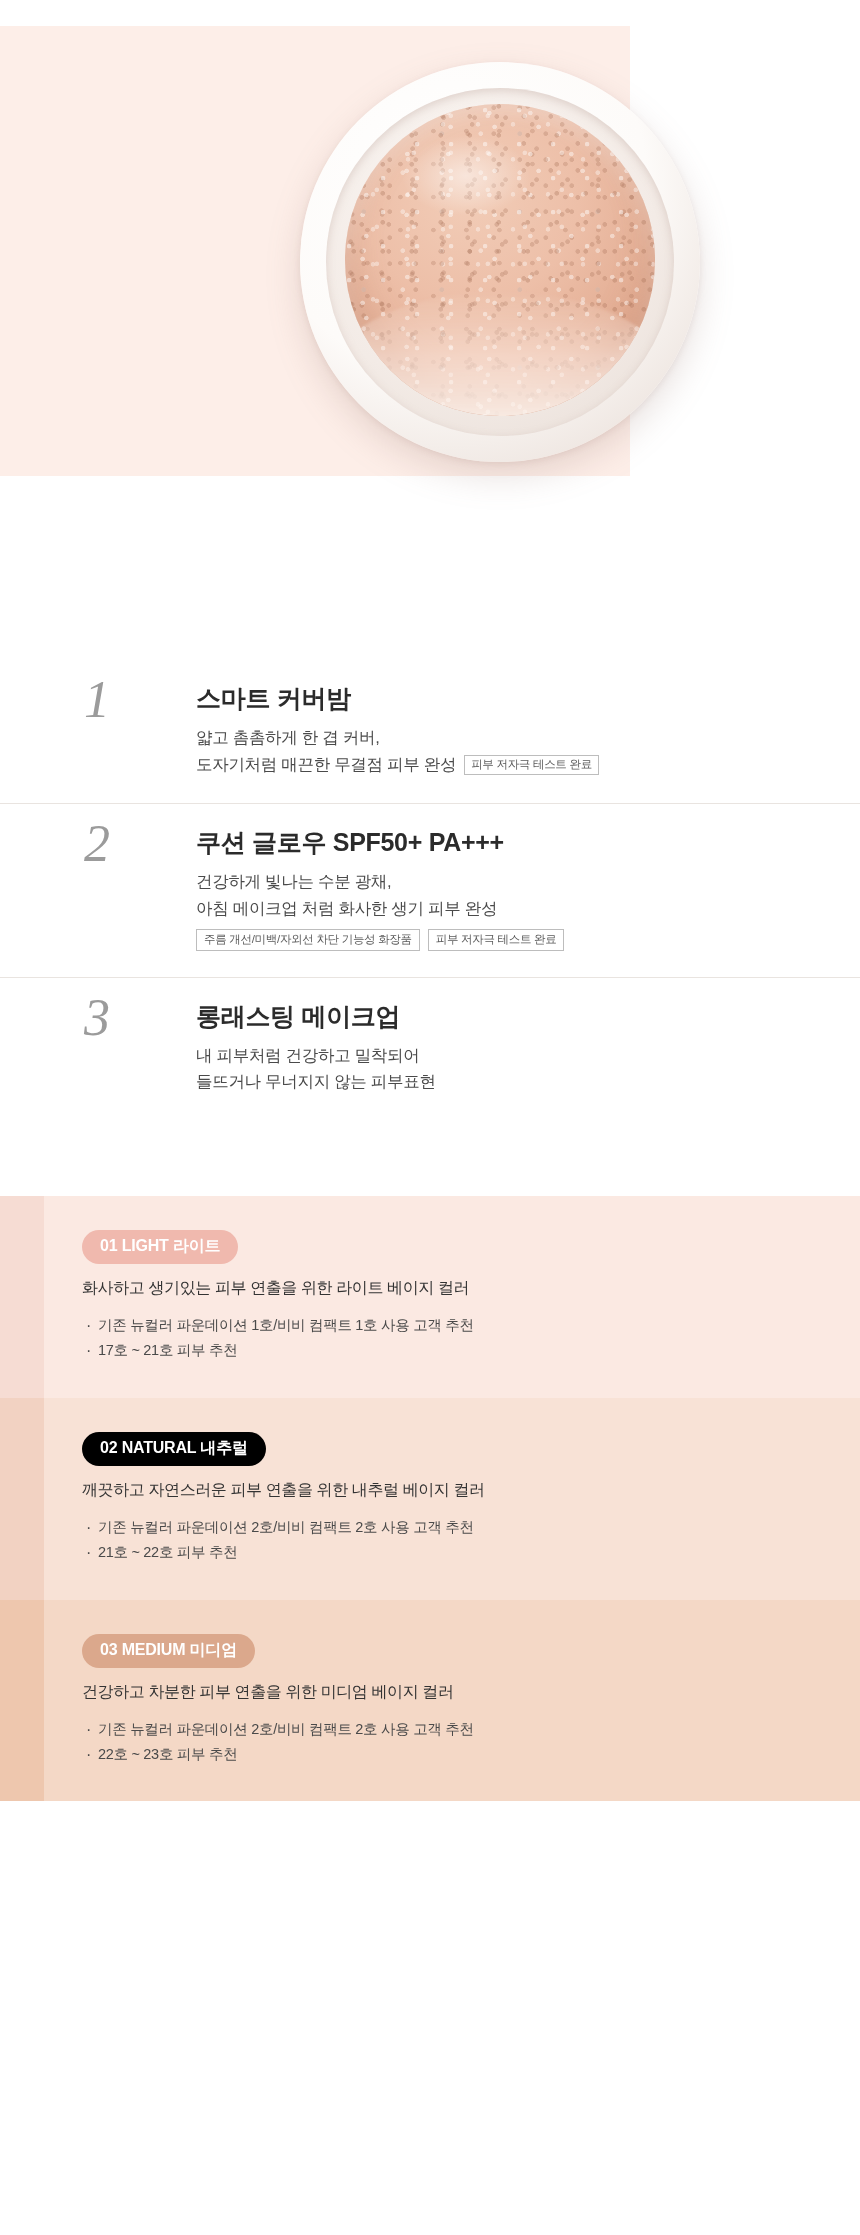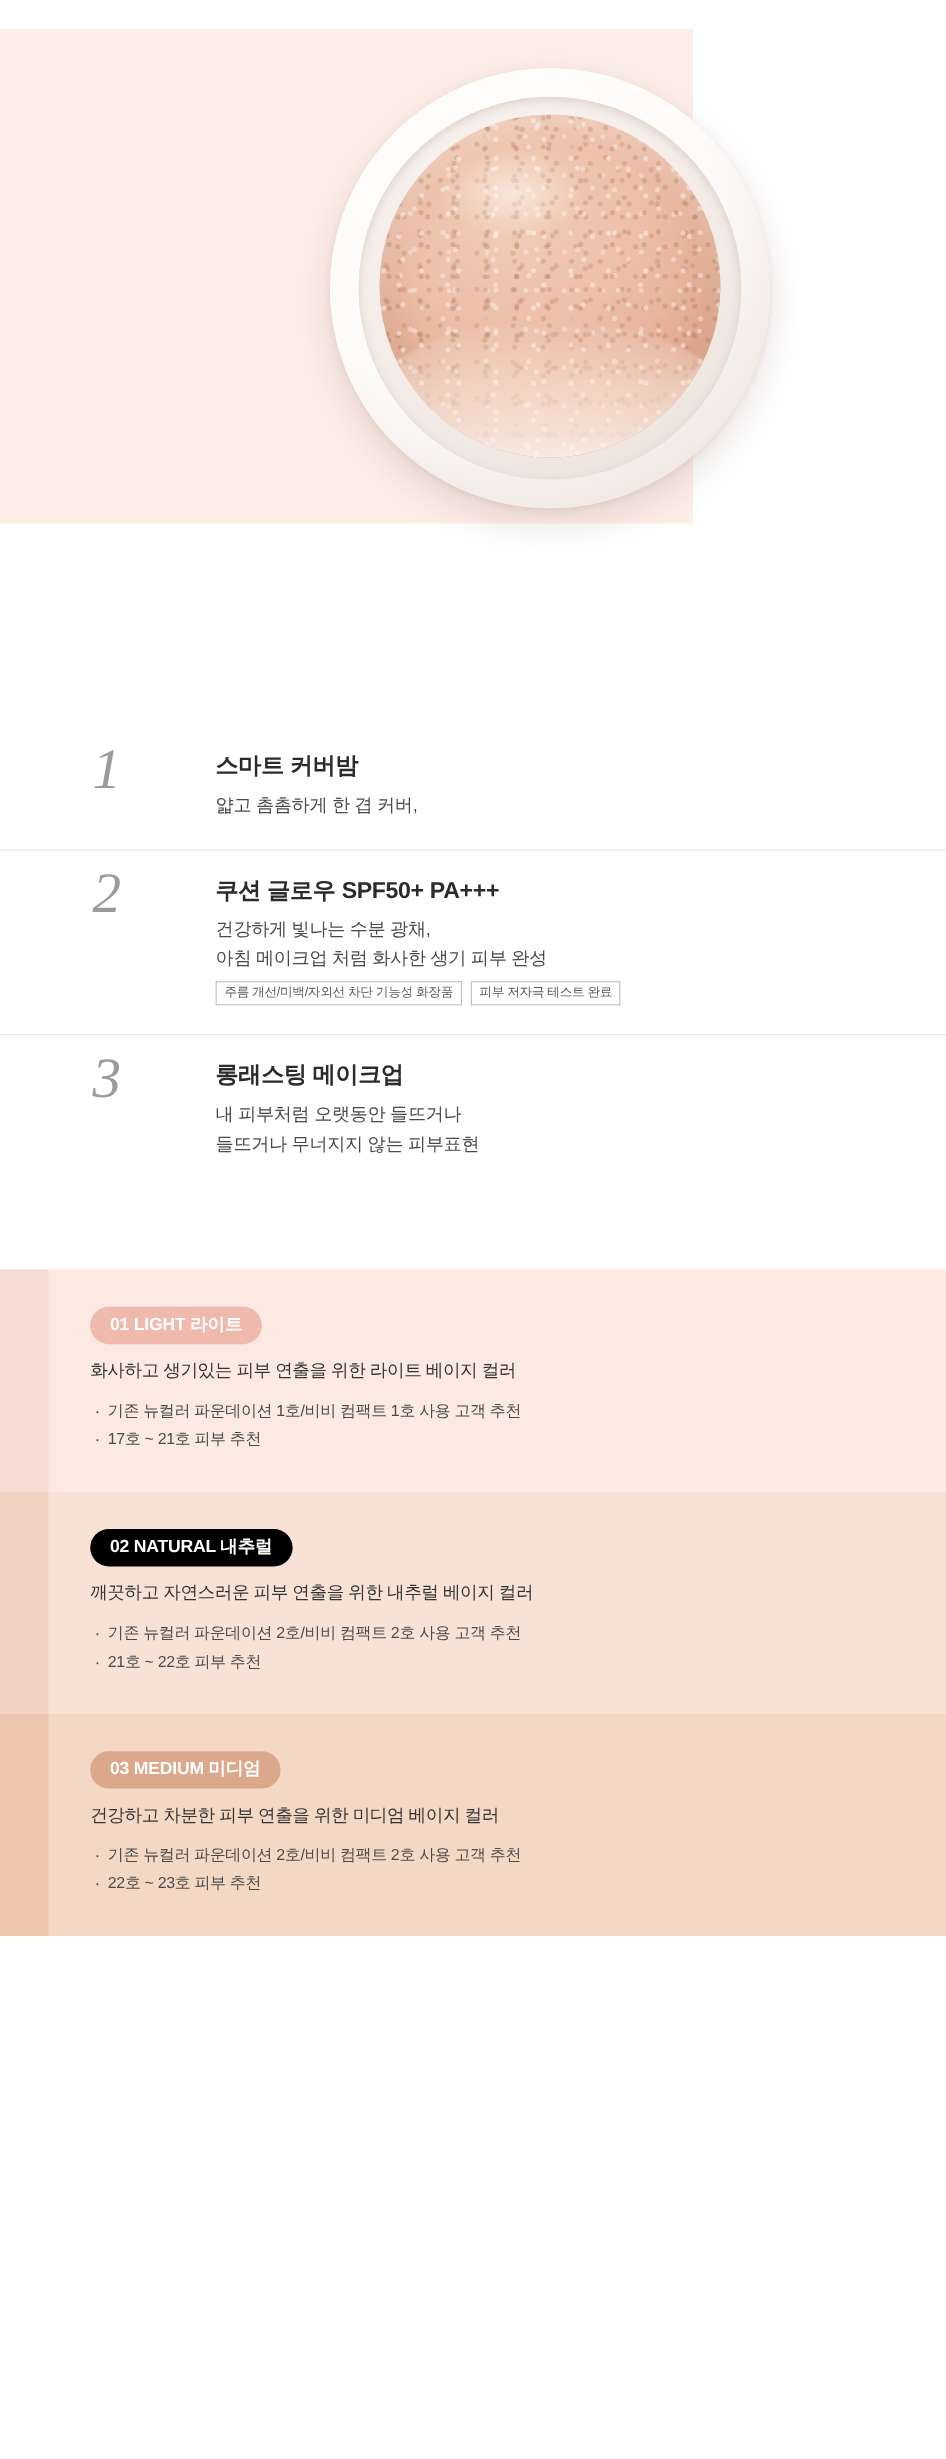--- a/index.html
+++ b/index.html
@@ -126,21 +126,21 @@
     top: 14px;
     font-family: "Liberation Serif", "DejaVu Serif", serif;
     font-size: 52px;
     font-style: italic;
     color: #9b9b9b;
     font-weight: 400;
     line-height: 1;
   }
   .feature-body { margin-left: 104px; }
   .feature-title {
-    font-size: 21px;
+    font-size: 25px;
     font-weight: bold;
     color: #2b2b2b;
     margin-bottom: 9px;
     letter-spacing: -0.3px;
   }
   .feature-line {
     font-size: 16.5px;
     color: #4a4a4a;
     line-height: 1.62;
     letter-spacing: -0.3px;
@@ -239,41 +239,44 @@
   </div>
 </section>
 
 <section class="features">
 
   <div class="feature">
     <div class="feature-num">1</div>
     <div class="feature-body">
       <div class="feature-title">스마트 커버밤</div>
       <div class="feature-line">얇고 촘촘하게 한 겹 커버,</div>
+      <div class="feature-line">
+        <span>도자기처럼 매끈한 무결점 피부 완성</span><span class="inline-tag">피부 저자극 테스트 완료</span>
+      </div>
     </div>
   </div>
 
   <div class="feature">
     <div class="feature-num">2</div>
     <div class="feature-body">
       <div class="feature-title">쿠션 글로우 SPF50+ PA+++</div>
       <div class="feature-line">건강하게 빛나는 수분 광채,</div>
       <div class="feature-line">아침 메이크업 처럼 화사한 생기 피부 완성</div>
       <div class="tag-row">
         <span class="tag">주름 개선/미백/자외선 차단 기능성 화장품</span>
         <span class="tag">피부 저자극 테스트 완료</span>
       </div>
     </div>
   </div>
 
   <div class="feature">
     <div class="feature-num">3</div>
     <div class="feature-body">
       <div class="feature-title">롱래스팅 메이크업</div>
-      <div class="feature-line">내 피부처럼 오랫동안 들뜨거나</div>
+      <div class="feature-line">내 피부처럼 건강하고 밀착되어</div>
       <div class="feature-line">들뜨거나 무너지지 않는 피부표현</div>
     </div>
   </div>
 
 </section>
 
 <section class="shades">
 
   <div class="shade" style="background:#fbe9e2">
     <div class="shade-accent" style="background:#f6dcd3"></div>

